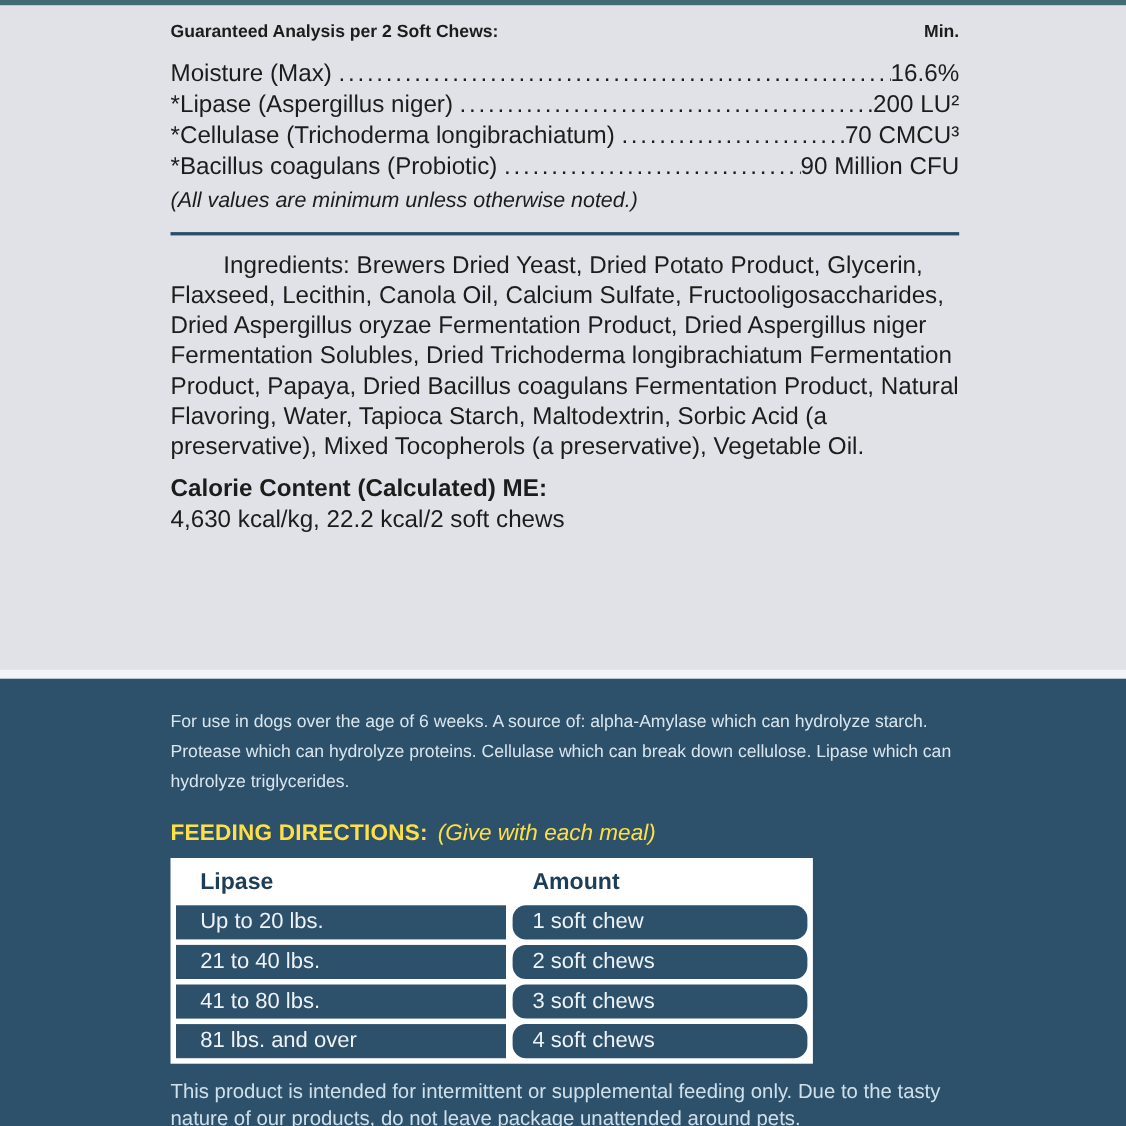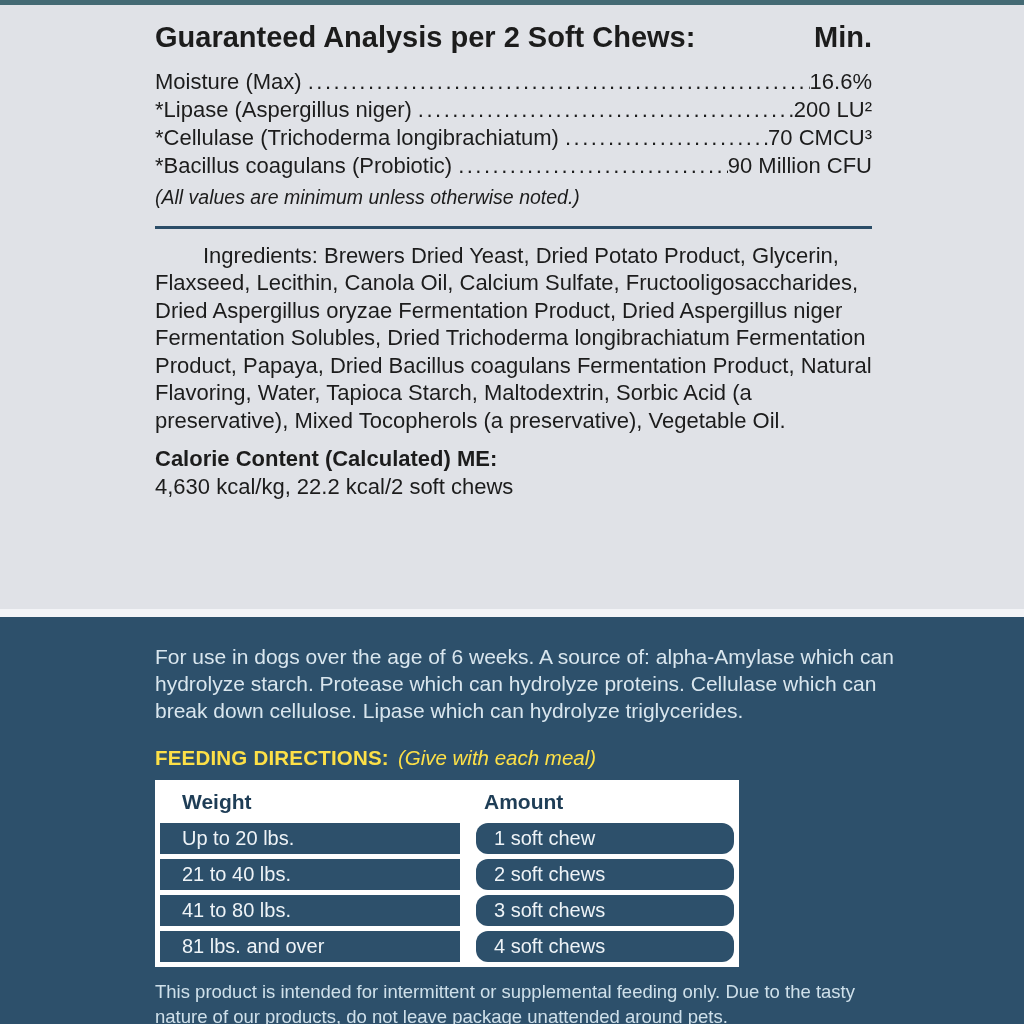--- a/index.html
+++ b/index.html
@@ -21,21 +21,21 @@
   
   .light-section{
     box-sizing:border-box;
     height:604px;
     background:#e0e2e7;
     padding:16px 152px 0 155px;
     color:#1c1c1c;
   }
   .ga-header{
     display:flex;justify-content:space-between;align-items:baseline;
-    font-size:29px;font-weight:bold;
+    font-size:16px;font-weight:bold;
     margin-bottom:14px;
   }
   .ga-row{
     display:flex;align-items:baseline;
     font-size:22px;line-height:28px;
     white-space:nowrap;
   }
   .ga-row .name{flex:0 0 auto;}
   .ga-row .dots{
     flex:1 1 auto;
@@ -73,21 +73,21 @@
   
   .dark-section{
     box-sizing:border-box;
     height:407px;
     background:#2d506b;
     color:#d9e6ee;
     padding:26px 0 0 155px;
   }
   .usage-note{
     width:752px;
-    font-size:21px;line-height:27px;
+    font-size:16px;line-height:27px;
   }
   .fd-heading-line{
     margin-top:21px;
     font-size:20.5px;line-height:26px;
     color:#fde047;
   }
   .fd-heading-line .fd-heading{font-weight:bold;letter-spacing:0.2px;}
   .fd-heading-line .fd-subheading{font-style:italic;margin-left:9px;}
   .feeding-table{
     box-sizing:border-box;
@@ -100,21 +100,21 @@
     display:flex;
     background:#ffffff;
     color:#1e3d56;
     font-weight:bold;font-size:21px;
     height:33px;align-items:center;
   }
   .ft-header-row .col-weight{flex:0 0 306px;padding-left:22px;box-sizing:border-box;}
   .ft-header-row .col-amount{flex:1 1 auto;padding-left:18px;}
   .ft-row{
     display:flex;
-    gap:16px;
+    gap:6px;
     margin-top:5px;
   }
   .ft-row .cell{
     background:#2d506b;
     color:#eef3f7;
     font-size:20px;
     height:31px;
     display:flex;align-items:center;
     box-sizing:border-box;
   }
@@ -182,21 +182,21 @@
   <div class="dark-section">
 
     <div class="usage-note">For use in dogs over the age of 6 weeks. A source of: alpha-Amylase which can hydrolyze starch. Protease which can hydrolyze proteins. Cellulase which can break down cellulose. Lipase which can hydrolyze triglycerides.</div>
 
     <div class="fd-heading-line">
       <span class="fd-heading">FEEDING DIRECTIONS:</span><span class="fd-subheading">(Give with each meal)</span>
     </div>
 
     <div class="feeding-table">
       <div class="ft-header-row">
-        <span class="col-weight">Weight</span>
+        <span class="col-weight">Lipase</span>
         <span class="col-amount">Amount</span>
       </div>
       <div class="ft-row">
         <div class="cell cell-weight">Up to 20 lbs.</div>
         <div class="cell cell-amount">1 soft chew</div>
       </div>
       <div class="ft-row">
         <div class="cell cell-weight">21 to 40 lbs.</div>
         <div class="cell cell-amount">2 soft chews</div>
       </div>

